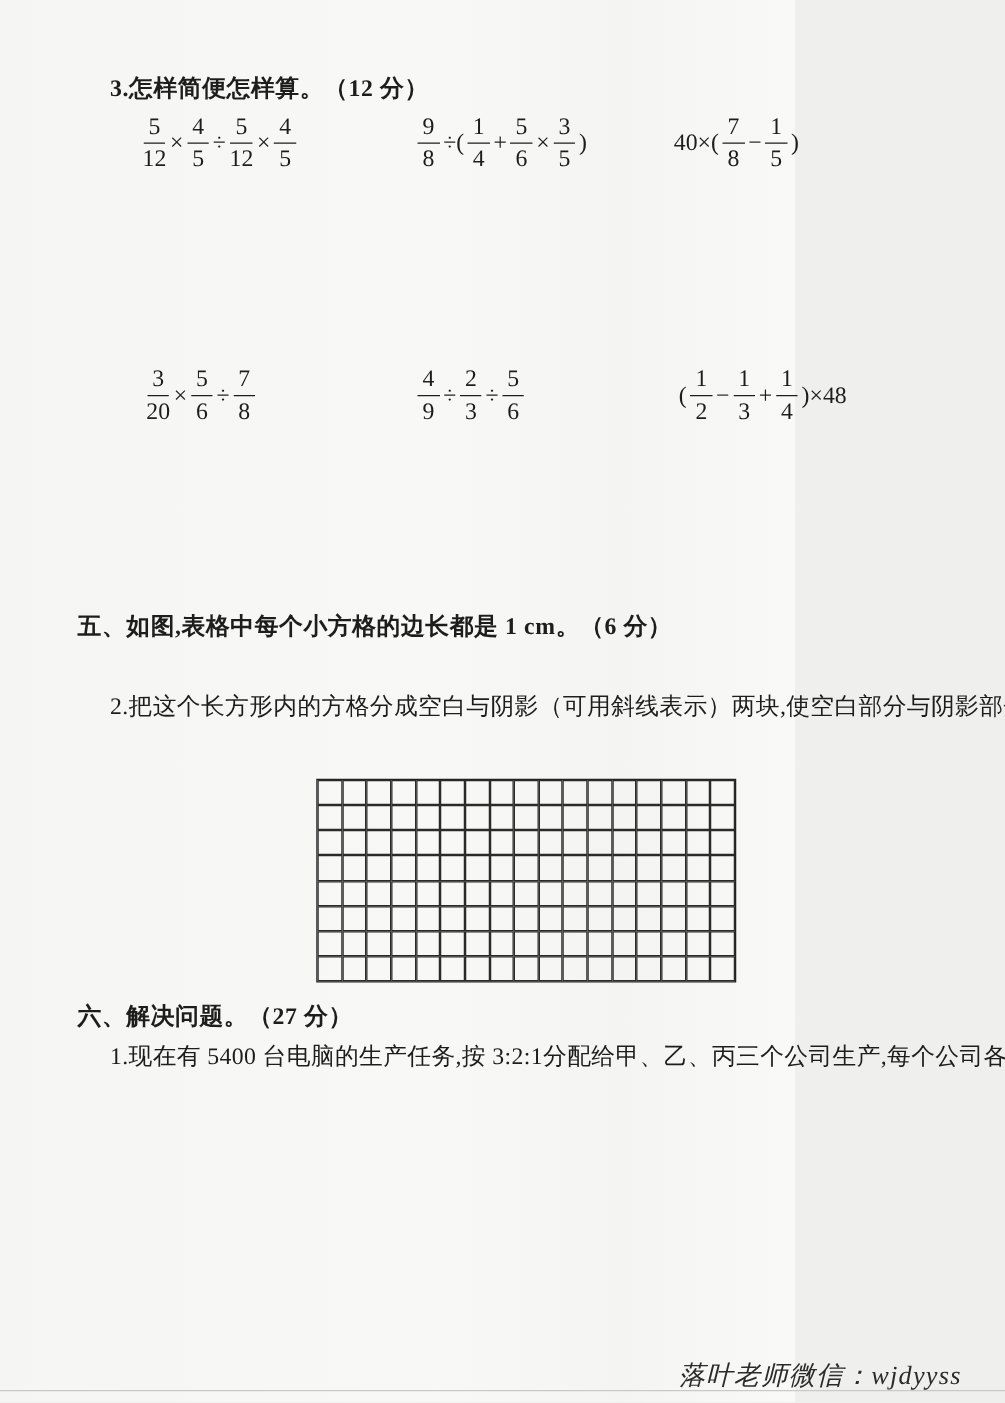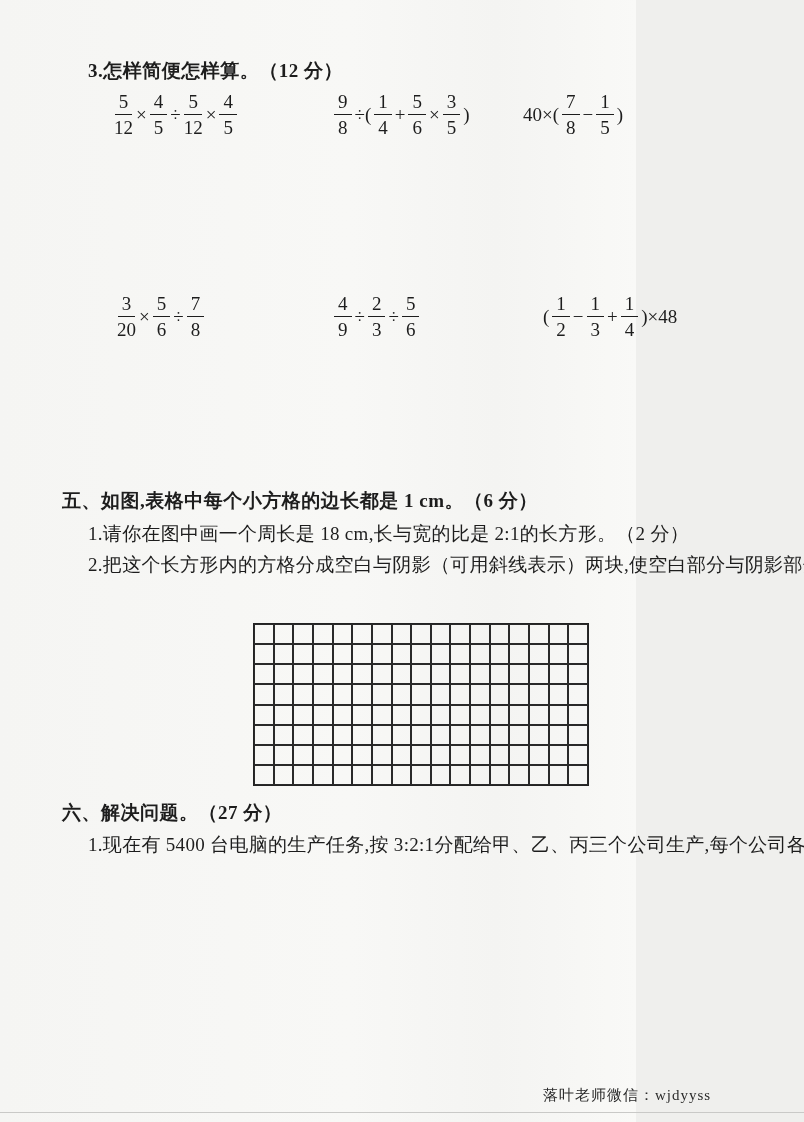--- a/index.html
+++ b/index.html
@@ -51,24 +51,25 @@
     left:253px;top:623px;
     width:336px;height:163px;
     display:grid;
     border:1.7px solid #232323;
     box-sizing:border-box;
   }
   .gcell{border:0.9px solid #2a2a2a;}
   .footer{
     position:absolute;
     left:543px;top:1086px;
-    font-size:15px;
+    font-size:21px;
     letter-spacing:1px;
     color:#2b2b2b;
     white-space:nowrap;
+    font-style:italic;
   }
   .scan-edge{
     position:absolute;left:0;top:1112px;width:804px;height:1px;
     background:#c9c9c7;
   }
 </style>
 </head>
 <body>
 
 <div class="page">
@@ -111,21 +112,21 @@
         <span class="num">5</span>
         <span class="den">6</span>
       </span>
       <span class="op">×</span>
       <span class="frac">
         <span class="num">3</span>
         <span class="den">5</span>
       </span>
       <span class="op">)</span>
     </div>
-  <div class="expr" style="left:521px;top:92px;align-items:center;">
+  <div class="expr" style="left:537px;top:92px;align-items:center;">
       <span class="op">40×(</span>
       <span class="frac">
         <span class="num">7</span>
         <span class="den">8</span>
       </span>
       <span class="op">−</span>
       <span class="frac">
         <span class="num">1</span>
         <span class="den">5</span>
       </span>
@@ -177,21 +178,20 @@
       </span>
       <span class="op">+</span>
       <span class="frac">
         <span class="num">1</span>
         <span class="den">4</span>
       </span>
       <span class="op">)×48</span>
     </div>
 
   <div class="heading" style="left:62px;top:488px;">五、如图,表格中每个小方格的边长都是 1 cm。（6 分）</div>
-  <div class="bodyline" style="left:88px;top:521px;">1.请你在图中画一个周长是 18 cm,长与宽的比是 2:1的长方形。（2 分）</div>
   <div class="bodyline" style="left:88px;top:552px;">2.把这个长方形内的方格分成空白与阴影（可用斜线表示）两块,使空白部分与阴影部分</div>
 
   <div class="grid" style="grid-template-columns: repeat(17, 1fr); grid-template-rows: repeat(8, 1fr);">
       <div class="gcell"></div>
       <div class="gcell"></div>
       <div class="gcell"></div>
       <div class="gcell"></div>
       <div class="gcell"></div>
       <div class="gcell"></div>
       <div class="gcell"></div>

